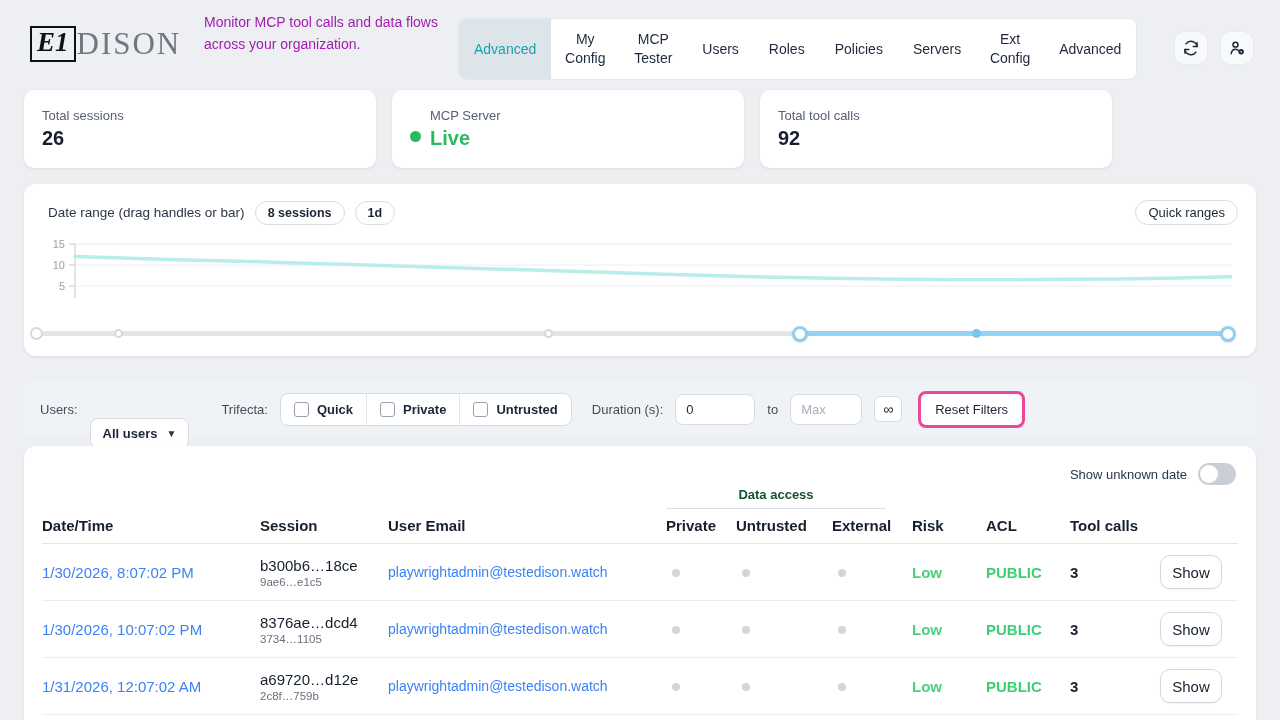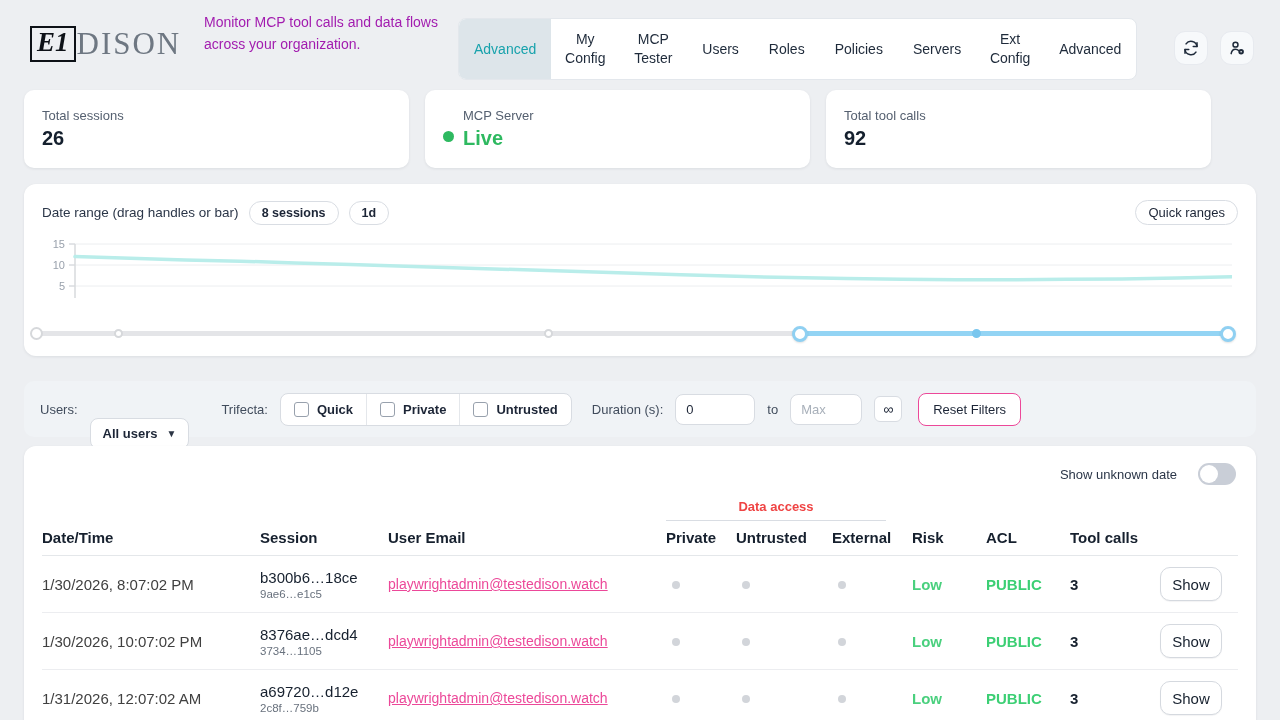--- a/index.html
+++ b/index.html
@@ -17,22 +17,22 @@
   .tab { display:flex; align-items:center; justify-content:center; text-align:center; padding:0 15px; font-size:14px; color:#1e2a3a; cursor:pointer; line-height:1.35; }
   .tab.wrap { width:68px; padding:0 8px; }
   .tab.active { background:#dde5ea; color:#17a2ac; border-radius:7px 0 0 7px; }
 
   .icon-btn { position:absolute; top:31px; width:34px; height:34px; background:#f7f9fb; border:1px solid #e7eaef; border-radius:11px; display:flex; align-items:center; justify-content:center; cursor:pointer; }
   .icon-btn svg { stroke:#1e2a3a; fill:none; stroke-width:2; stroke-linecap:round; stroke-linejoin:round; }
   #refresh-btn { left:1174px; }
   #user-btn { left:1220px; }
 
   
-  .stats { position:absolute; top:90px; left:24px; width:1187px; display:flex; gap:16px; }
-  .card { background:#fff; border-radius:10px; box-shadow:0 1px 3px rgba(16,24,40,.08); }
+  .stats { position:absolute; top:90px; left:24px; width:1088px; display:flex; gap:16px; }
+  .card { background:#fff; border-radius:10px; box-shadow:0 1px 3px rgba(16,24,40,.08);padding-left:6px; }
   .stat-card { flex:1; height:78px; padding:16px 18px; display:flex; align-items:center; gap:9px; }
   .stat-col { display:flex; flex-direction:column; gap:4px; }
   .stat-label { font-size:13px; color:#556070; }
   .stat-value { font-size:20px; font-weight:bold; color:#15202e; }
   .stat-value.green { color:#2eb960; }
   .live-dot { width:11px; height:11px; border-radius:50%; background:#2eb960; margin-top:14px; }
 
   
   .chart-card { position:absolute; top:184px; left:24px; width:1232px; height:172px; border-radius:12px; }
   .chart-head { display:flex; align-items:center; gap:10px; padding:16px 18px 0 18px; }
@@ -57,38 +57,38 @@
   .select .arrow { font-size:10px; color:#2b3544; }
   .chk-group { background:#fff; border:1px solid #d8dce2; border-radius:8px; display:flex; align-items:stretch; }
   .chk-item { display:flex; align-items:center; gap:8px; padding:8px 13px; font-size:13px; font-weight:bold; color:#1c2536; cursor:pointer; }
   .chk-item + .chk-item { border-left:1px solid #e4e7eb; }
   .chk-item input { width:15px; height:15px; accent-color:#fff; border:1.5px solid #98a1ad; appearance:none; border-radius:3px; background:#fff; cursor:pointer; }
   .f-input { background:#fff; border:1px solid #d8dce2; border-radius:8px; padding:7px 10px; font-size:13px; color:#1c2536; font-family:"Liberation Sans", sans-serif; }
   .f-input::placeholder { color:#a8b0ba; }
   #dur-min { width:80px; }
   #dur-max { width:72px; }
   .inf-btn { background:#fff; border:1px solid #d8dce2; border-radius:6px; padding:4px 8px; font-size:14px; color:#1c2536; cursor:pointer; }
-  .reset-btn { background:#fff; border:1px solid #ec4899; border-radius:8px; padding:8px 14px; font-size:13px; color:#1c2536; cursor:pointer; font-family:"Liberation Sans", sans-serif; }
+  .reset-btn { background:#fff; border:3px solid #ec4899; border-radius:8px; padding:8px 14px; font-size:13px; color:#1c2536; cursor:pointer; font-family:"Liberation Sans", sans-serif; }
 
   
   .table-card { position:absolute; top:446px; left:24px; width:1232px; height:320px; border-radius:12px; padding:0 18px; }
-  .toggle-row { display:flex; align-items:center; justify-content:flex-end; gap:21px; padding:17px 2px 0 0; }
+  .toggle-row { display:flex; align-items:center; justify-content:flex-end; gap:11px; padding:17px 2px 0 0; }
   .toggle-label { font-size:13px; color:#2b3648; }
   .toggle { width:38px; height:22px; border-radius:11px; background:#c9ced7; position:relative; cursor:pointer; }
   .toggle .knob { position:absolute; left:2px; top:2px; width:18px; height:18px; border-radius:50%; background:#fff; }
 
   .grid { display:grid; grid-template-columns:218px 128px 278px 70px 96px 80px 74px 84px 90px 1fr; align-items:center; }
   .thead { border-bottom:1px solid #e4e7ea; padding-bottom:9px; }
-  .group-cell { grid-column:4 / 7; grid-row:1; text-align:center; font-size:13px; font-weight:bold; color:#ef4444; border-bottom:1px solid #d9dde3; padding-bottom:6px; margin-right:26px; margin-top:14px; }
+  .group-cell { grid-column:4 / 7; grid-row:1; text-align:center; font-size:13px; font-weight:bold; color:#14532d; border-bottom:1px solid #d9dde3; padding-bottom:6px; margin-right:26px; margin-top:2px; }
   .th { font-size:15px; font-weight:bold; color:#16202e; grid-row:2; padding-top:8px; }
   .trow { height:57px; border-bottom:1px solid #ecedf0; }
-  .td-date { font-size:15px; color:#404040; }
+  .td-date { font-size:15px; color:#3b82f6; }
   .sess-main { font-size:15px; font-weight:500; color:#16202e; }
   .sess-sub { font-size:11.5px; color:#68717d; margin-top:2px; }
-  .td-email { font-size:14px; color:#ec4899;text-decoration:underline; }
+  .td-email { font-size:14px; color:#3b82f6; }
   .dot { display:inline-block; width:8px; height:8px; border-radius:50%; background:#d2d5da; margin-left:6px; }
   .risk { font-size:15px; font-weight:bold; color:#4ad07e; }
   .acl { font-size:15px; font-weight:bold; color:#3ccf74; }
   .tcalls { font-size:15px; font-weight:bold; color:#16202e; }
   .show-btn { width:62px; height:34px; background:#fff; border:1px solid #d5d9df; border-radius:10px; font-size:15px; color:#16202e; cursor:pointer; font-family:"Liberation Sans", sans-serif; box-shadow:0 1px 1px rgba(16,24,40,.05); }
 </style>
 </head>
 <body>
 
 <div class="header">

